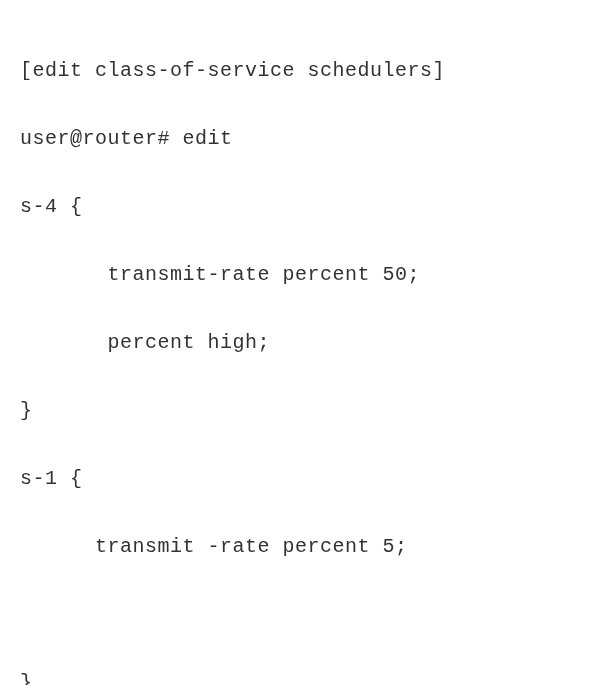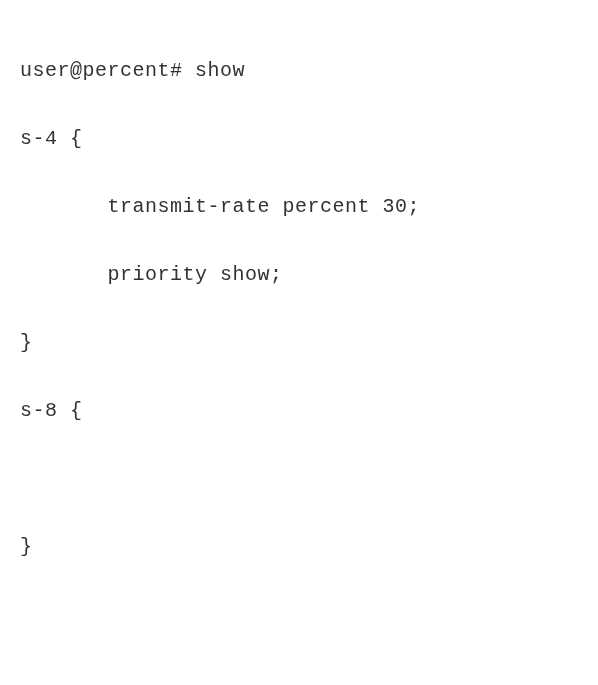--- a/index.html
+++ b/index.html
@@ -19,26 +19,28 @@
       letter-spacing: 0.5px;
     }
     .line {
       display: block;
     }
   </style>
 </head>
 <body>
 
 <div class="code-block">
-<span class="line">user@percent# show</span>
+<span class="line">[edit class-of-service schedulers]</span>
+<span class="line">user@router# edit</span>
 <span class="line">s-4 {</span>
-<span class="line"><span>       </span><span>transmit-rate percent 30;</span></span>
-<span class="line"><span>       </span><span>priority show;</span></span>
+<span class="line"><span>       </span><span>transmit-rate percent 50;</span></span>
+<span class="line"><span>       </span><span>percent high;</span></span>
 <span class="line">}</span>
-<span class="line">s-8 {</span>
+<span class="line">s-1 {</span>
+<span class="line"><span>      </span><span>transmit -rate percent 5;</span></span>
 <span class="line"><span>      </span></span>
 <span class="line">}</span>
 
 
 
 
 
 
 
 

